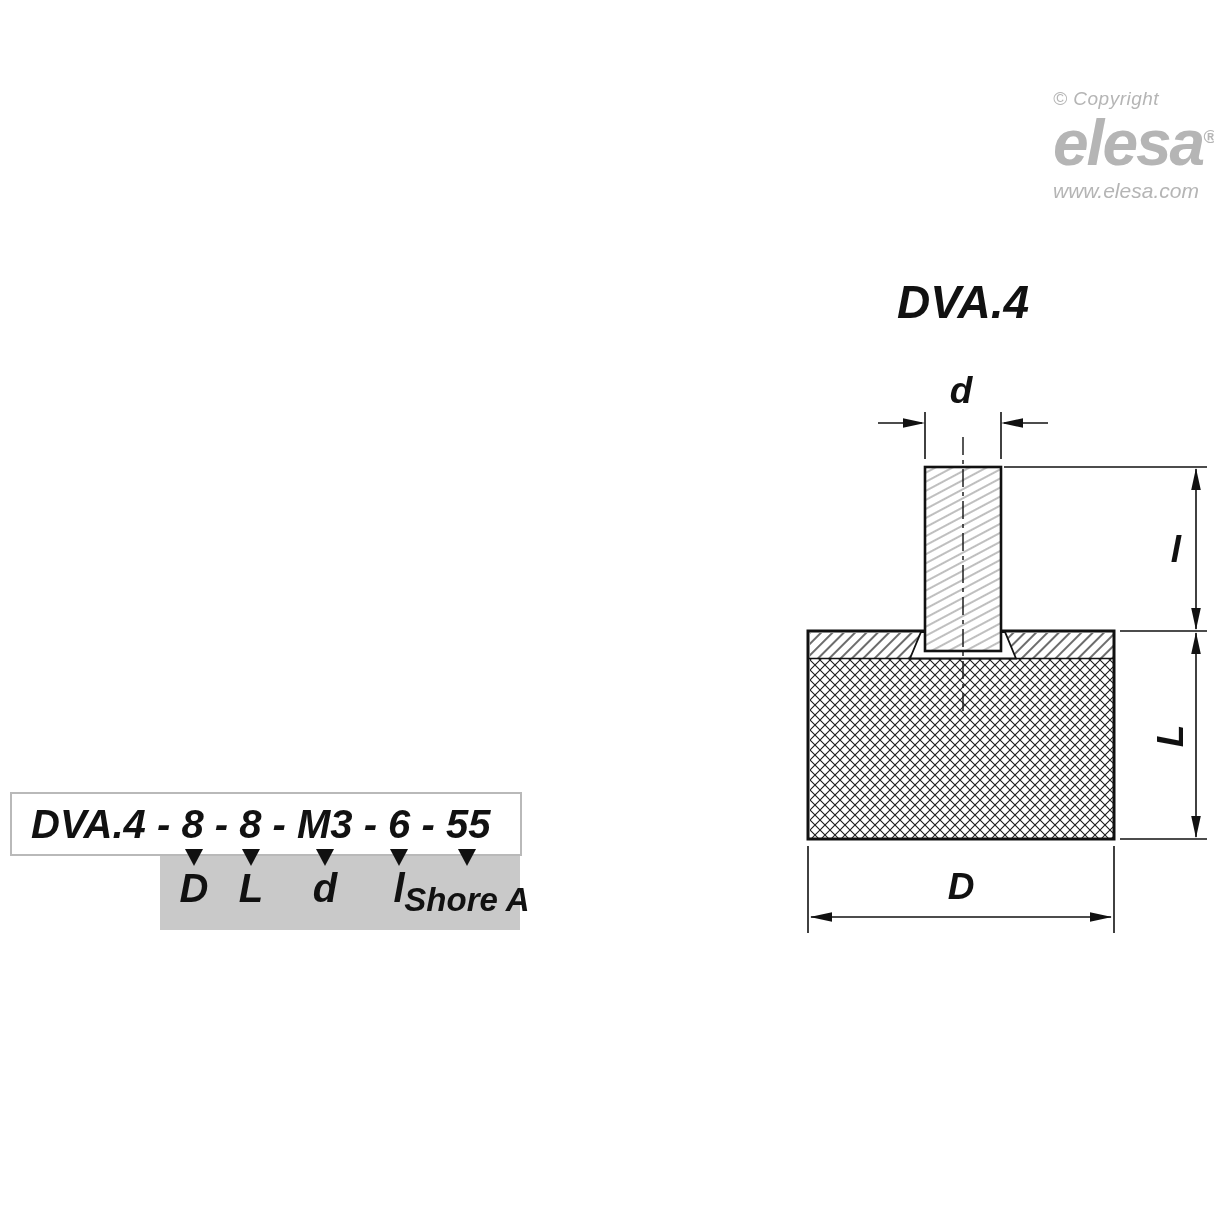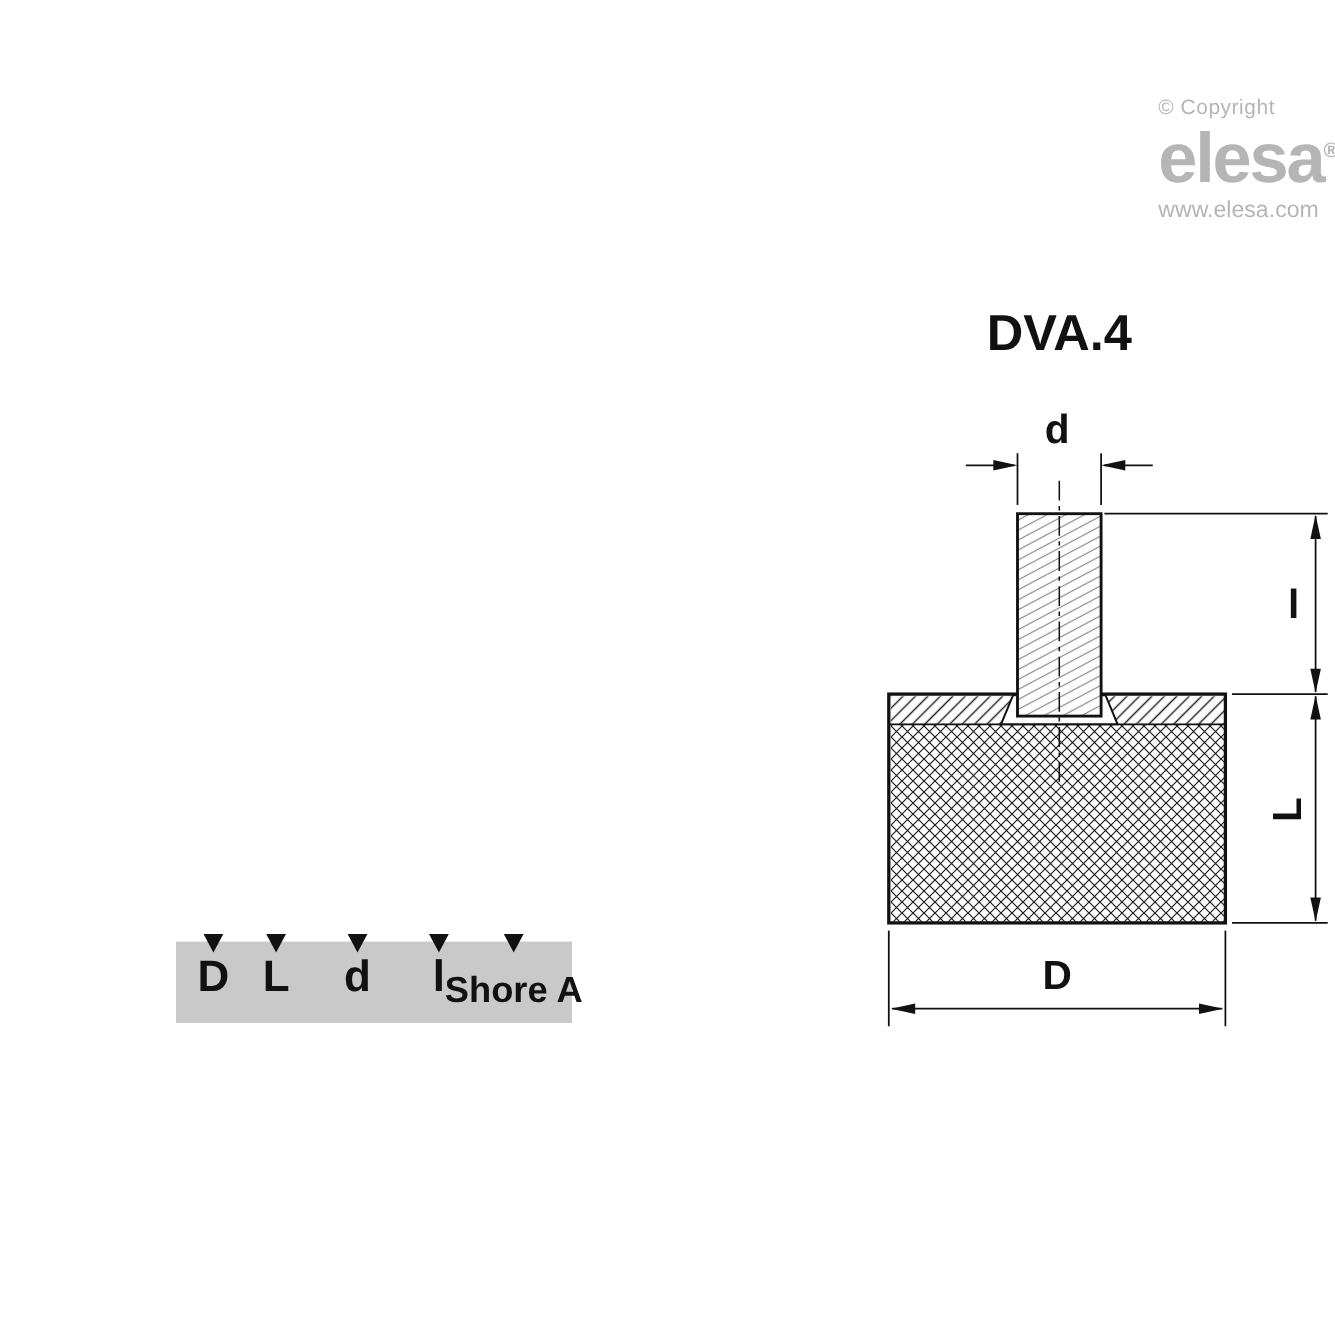--- a/index.html
+++ b/index.html
@@ -1,17 +1,17 @@
 <!DOCTYPE html>
 <html style="--line: #111111; --logo-gray: #b5b5b5; --strip-gray: #c9c9c9; --border-gray: #b9b9b9;"><head>
 <meta charset="utf-8">
 <style>
   html,body{margin:0;padding:0;background:#fff;}
   .page{position:relative;width:1214px;height:1134px;background:#fff;overflow:hidden;
-        font-family:"Liberation Sans",sans-serif;color:var(--line,#111);}
+        font-family:"Liberation Sans",sans-serif;color:var(--line,#111);font-style:italic;}
 
   
   .brand{position:absolute;left:1053px;top:88px;width:170px;}
   .brand .copy{font-size:19px;color:var(--logo-gray,#b5b5b5);letter-spacing:.5px;}
   .brand .logo{font-size:64px;font-weight:bold;color:var(--logo-gray,#b5b5b5);
                letter-spacing:-2px;line-height:1.05;}
   .brand .reg{font-size:19px;vertical-align:super;letter-spacing:0;}
   .brand .site{font-size:21px;color:var(--logo-gray,#b5b5b5);margin-top:2px;}
 
   
@@ -107,20 +107,23 @@
     <g class="dim">
       <line x1="808" y1="846" x2="808" y2="933"></line>
       <line x1="1114" y1="846" x2="1114" y2="933"></line>
       <line x1="811" y1="917" x2="1111" y2="917"></line>
       <polygon points="810,917 832,912.2 832,921.8"></polygon>
       <polygon points="1112,917 1090,912.2 1090,921.8"></polygon>
       <text class="dimlbl" x="961" y="899" text-anchor="middle">D</text>
     </g>
   </svg>
 
+  <div class="codebox">
+    <span class="code">DVA.4 - 8 - 8 - M3 - 6 - 55</span>
+  </div>
 
   <div class="labelstrip"></div>
 
   <div class="tri t1"></div>
   <div class="tri t2"></div>
   <div class="tri t3"></div>
   <div class="tri t4"></div>
   <div class="tri t5"></div>
 
   <div class="plabel p1">D</div>

